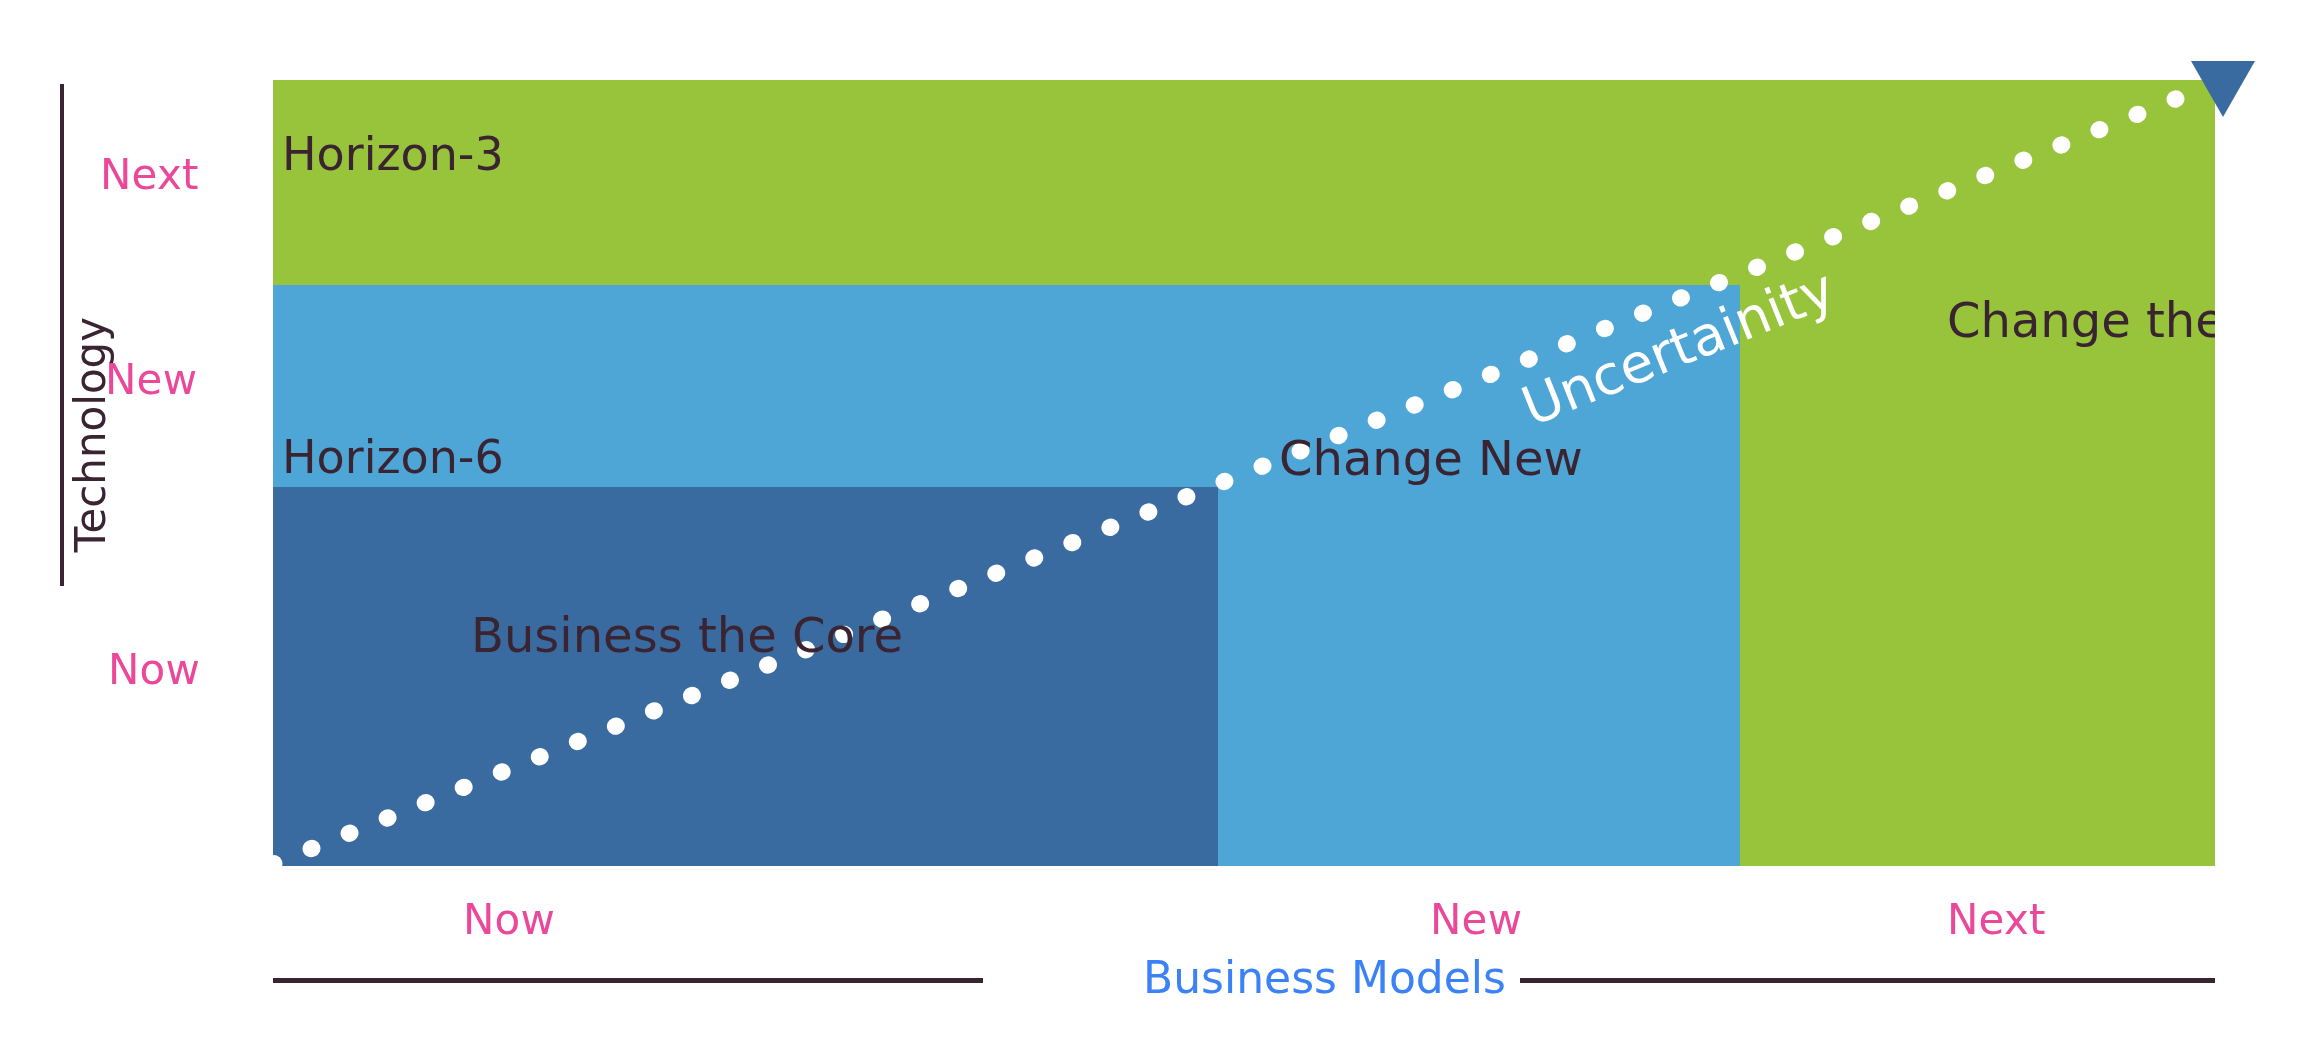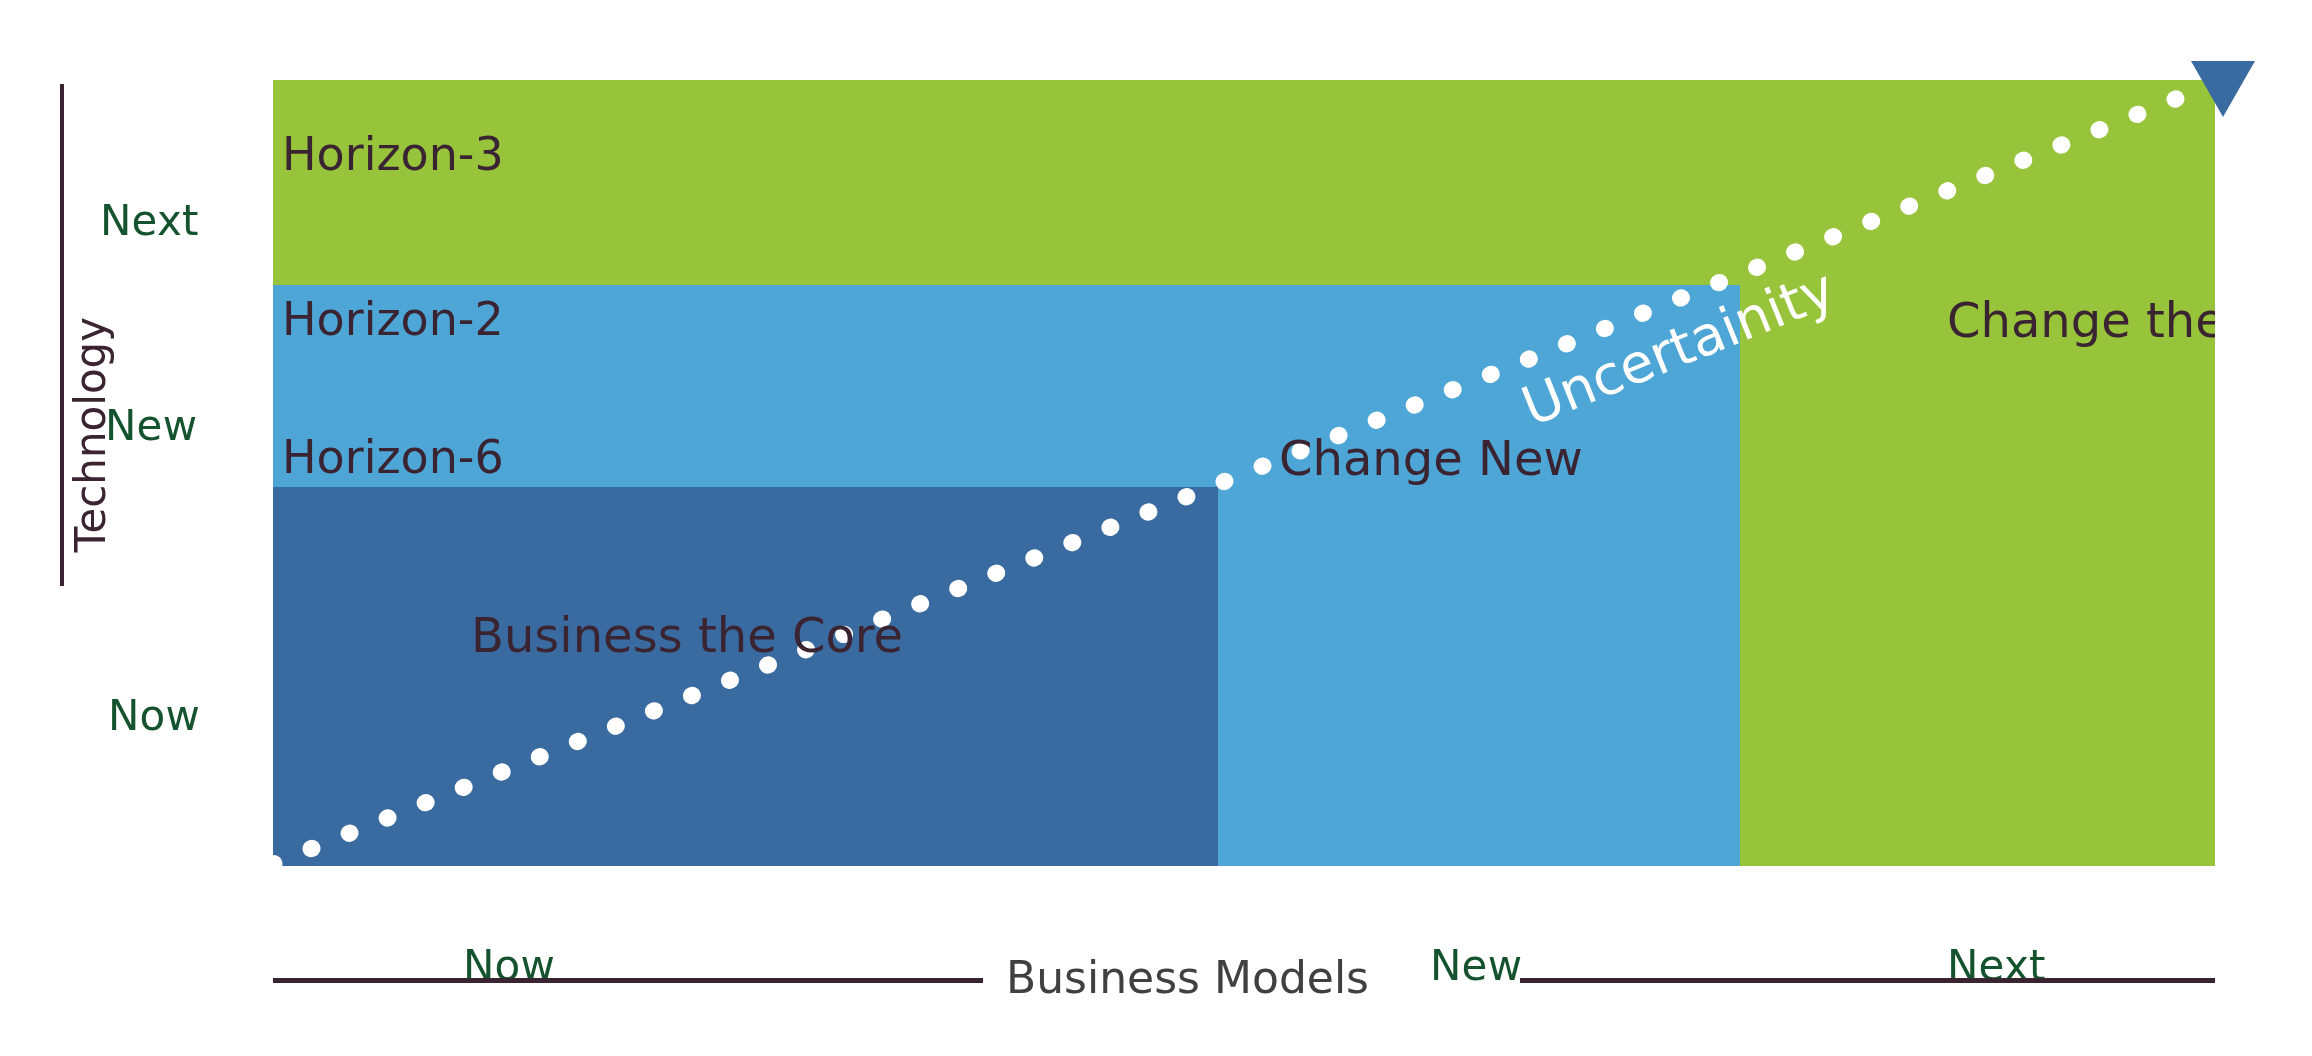--- a/index.html
+++ b/index.html
@@ -23,43 +23,42 @@
 
   
   .axis-rule{position:absolute;background:#3b2432;}
   #y-axis-rule{left:60px;top:84px;width:4px;height:502px;}
   #x-axis-rule-left{left:273px;top:978px;width:710px;height:5px;}
   #x-axis-rule-right{left:1520px;top:978px;width:695px;height:5px;}
 
   
   .tick{
     position:absolute;
-    color:#14532d;
+    color:#ec4899;
     font-size:42px;
     white-space:nowrap;
     letter-spacing:.2px;
-    margin-top:46px;
   }
   #y-axis-title{
     position:absolute;
     left:-60px;top:410px;
     width:300px;
     text-align:center;
     color:#3b2432;
     font-size:42px;
     transform:rotate(-90deg);
     transform-origin:center center;
     white-space:nowrap;
   }
   #x-axis-title{
     position:absolute;
     left:1006px;top:952px;
     width:500px;
-    text-align:left;
-    color:#404040;
+    text-align:right;
+    color:#3b82f6;
     font-size:44px;
     white-space:nowrap;
   }
 
   .horizon-label{
     position:absolute;
     color:#3b2432;
     font-size:46px;
     white-space:nowrap;
   }
@@ -121,21 +120,20 @@
     <div class="band" style="left:945px;top:407px;width:522px;height:379px;background:#4ea6d7;"></div>
 
     <div class="band" style="left:0;top:407px;width:945px;height:379px;background:#3a6ba0;"></div>
 
     <svg id="uncertainty-line" viewBox="0 0 1942 786" preserveAspectRatio="none">
       <line x1="0" y1="784" x2="1930" y2="8" stroke="#ffffff" stroke-width="17" stroke-linecap="round" stroke-dasharray="1 40"></line>
     </svg>
 
     <div class="horizon-label" style="left:9px;top:47px;">Horizon-3</div>
 
-    <div class="horizon-label" style="left:9px;top:212px;">Horizon-2</div>
 
     <div class="horizon-label" style="left:9px;top:350px;">Horizon-6</div>
 
     <div class="zone-label" style="left:198px;top:527px;">Business the Core</div>
 
     <div class="zone-label" style="left:1006px;top:350px;">Change New</div>
 
     <div class="zone-label" style="left:1674px;top:212px;">Change the Game</div>
 
     <div id="uncertainty-label">Uncertainity</div>

